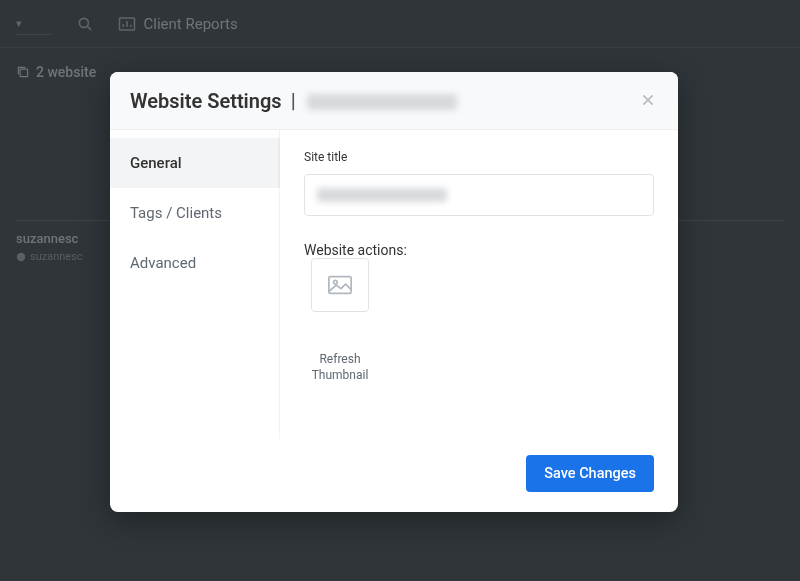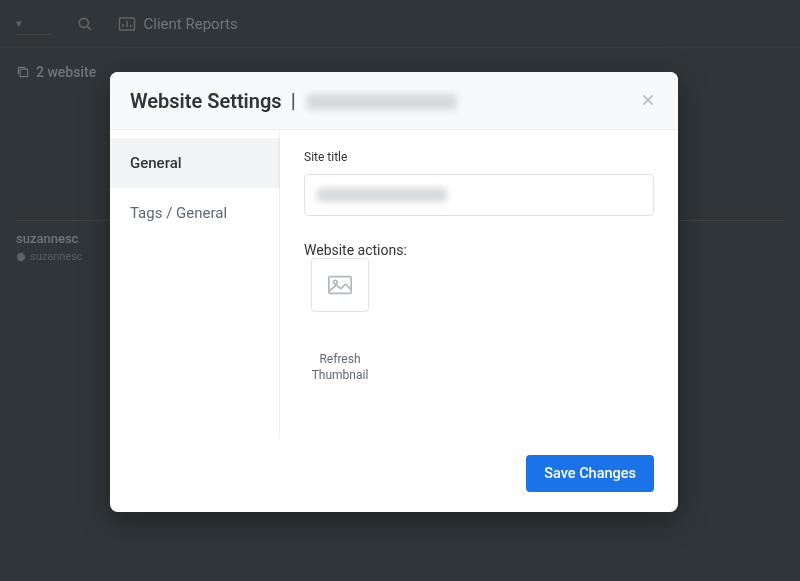--- a/index.html
+++ b/index.html
@@ -111,21 +111,22 @@
             <line x1="5" y1="5" x2="19" y2="19"></line>
             <line x1="19" y1="5" x2="5" y2="19"></line>
           </svg>
       </span>
     </div>
   </div>
 
   <div class="modal-body">
     <div class="side-tabs">
       <div class="side-tab active">General</div>
-      <div class="side-tab">Tags / General</div>
+      <div class="side-tab">Tags / Clients</div>
+      <div class="side-tab">Advanced</div>
     </div>
 
     <div class="panel">
       <div class="field-label">Site title</div>
       <div class="text-input">
         <span class="redacted-input"></span>
       </div>
 
       <div class="actions-label">Website actions:</div>
       <div class="action-btns">

